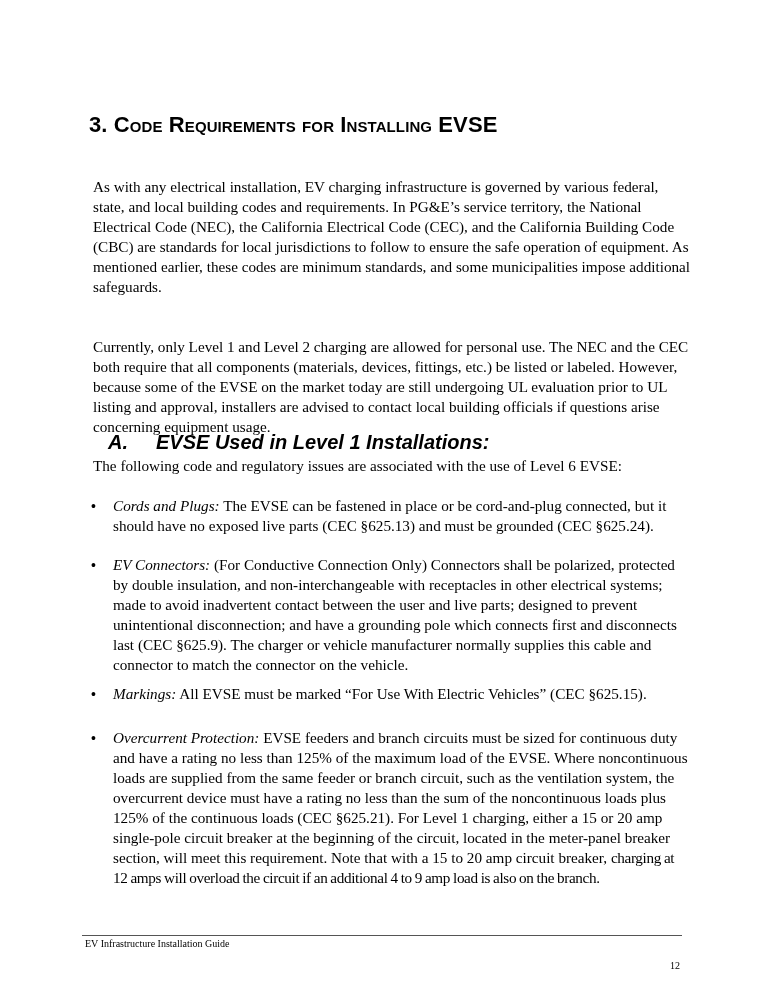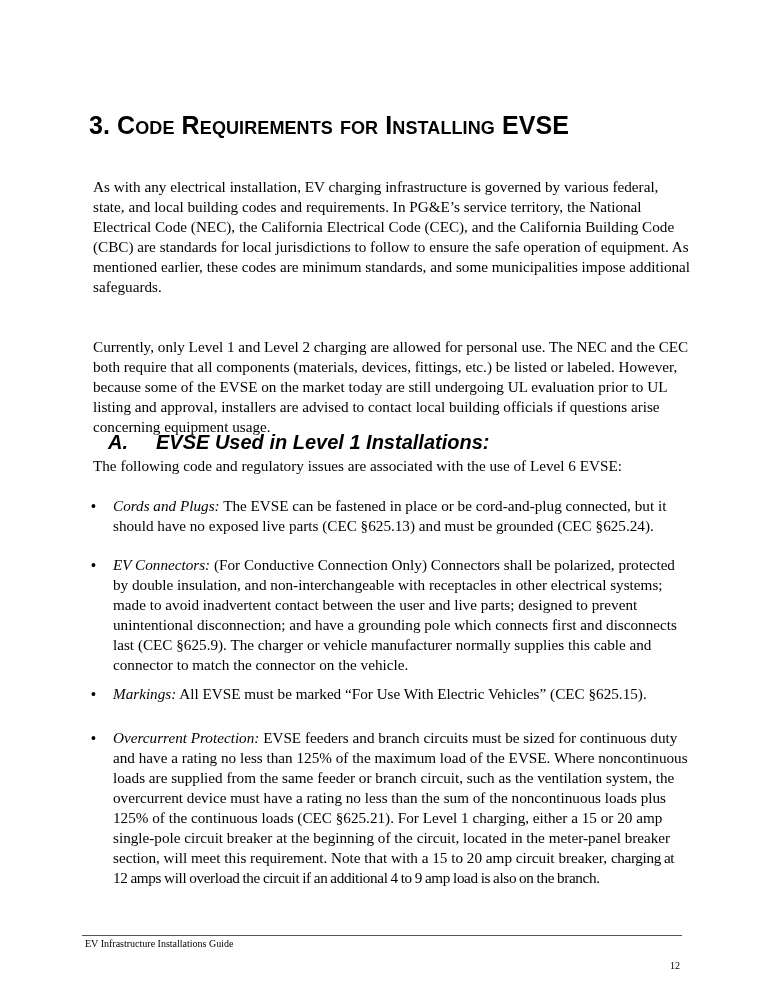--- a/index.html
+++ b/index.html
@@ -1,21 +1,21 @@
 <!DOCTYPE html>
 <html><head>
   <meta charset="utf-8">
   <style>
     html, body { margin: 0; padding: 0; background: #ffffff; }
     body { width: 768px; height: 994px; position: relative; overflow: hidden; color: #000; }
     .page { position: absolute; left: 0; top: 0; width: 768px; height: 994px; }
     .heading {
       position: absolute; left: 89px; top: 110px;
       font-family: "Liberation Sans", sans-serif; font-weight: bold;
-      font-size: 25px; letter-spacing: 0.1px; white-space: nowrap;
+      font-size: 22px; letter-spacing: 0.1px; white-space: nowrap;
       font-variant: small-caps; line-height: 30px;
     }
     .body-text {
       font-family: "Liberation Serif", serif; font-size: 15.2px; line-height: 20px;
       text-align: left;
     }
     .para { position: absolute; left: 89px; width: 600px; margin: 4px; }
     .p1 { top: 173px; }
     .p2 { top: 274px; }
     .p3 { top: 333px; }
@@ -84,16 +84,16 @@
     <span class="dot">•</span>
     <div class="btext"><em>Markings:</em><span> All EVSE must be marked “For Use With Electric Vehicles” (CEC §625.15).</span></div>
   </div>
 
   <div class="bullet body-text b4">
     <span class="dot">•</span>
     <div class="btext"><em>Overcurrent Protection:</em><span> EVSE feeders and branch circuits must be sized for continuous duty and have a rating no less than 125% of the maximum load of the EVSE. Where noncontinuous loads are supplied from the same feeder or branch circuit, such as the ventilation system, the overcurrent device must have a rating no less than the sum of the noncontinuous loads plus 125% of the continuous loads (CEC §625.21). For Level 1 charging, either a 15 or 20 amp single-pole circuit breaker at the beginning of the circuit, located in the meter-panel breaker section, will meet this requirement. Note that with a 15 to 20 amp circuit breaker, </span><span class="tight">charging at 12 amps will overload the circuit if an additional 4 to 9 amp load is also on the branch.</span></div>
   </div>
 
   <div class="footer-rule"></div>
-  <div class="footer-left">EV Infrastructure Installations Guide</div>
+  <div class="footer-left">EV Infrastructure Installation Guide</div>
   <div class="footer-right">12</div>
 
 </div>
 
 </body></html>

